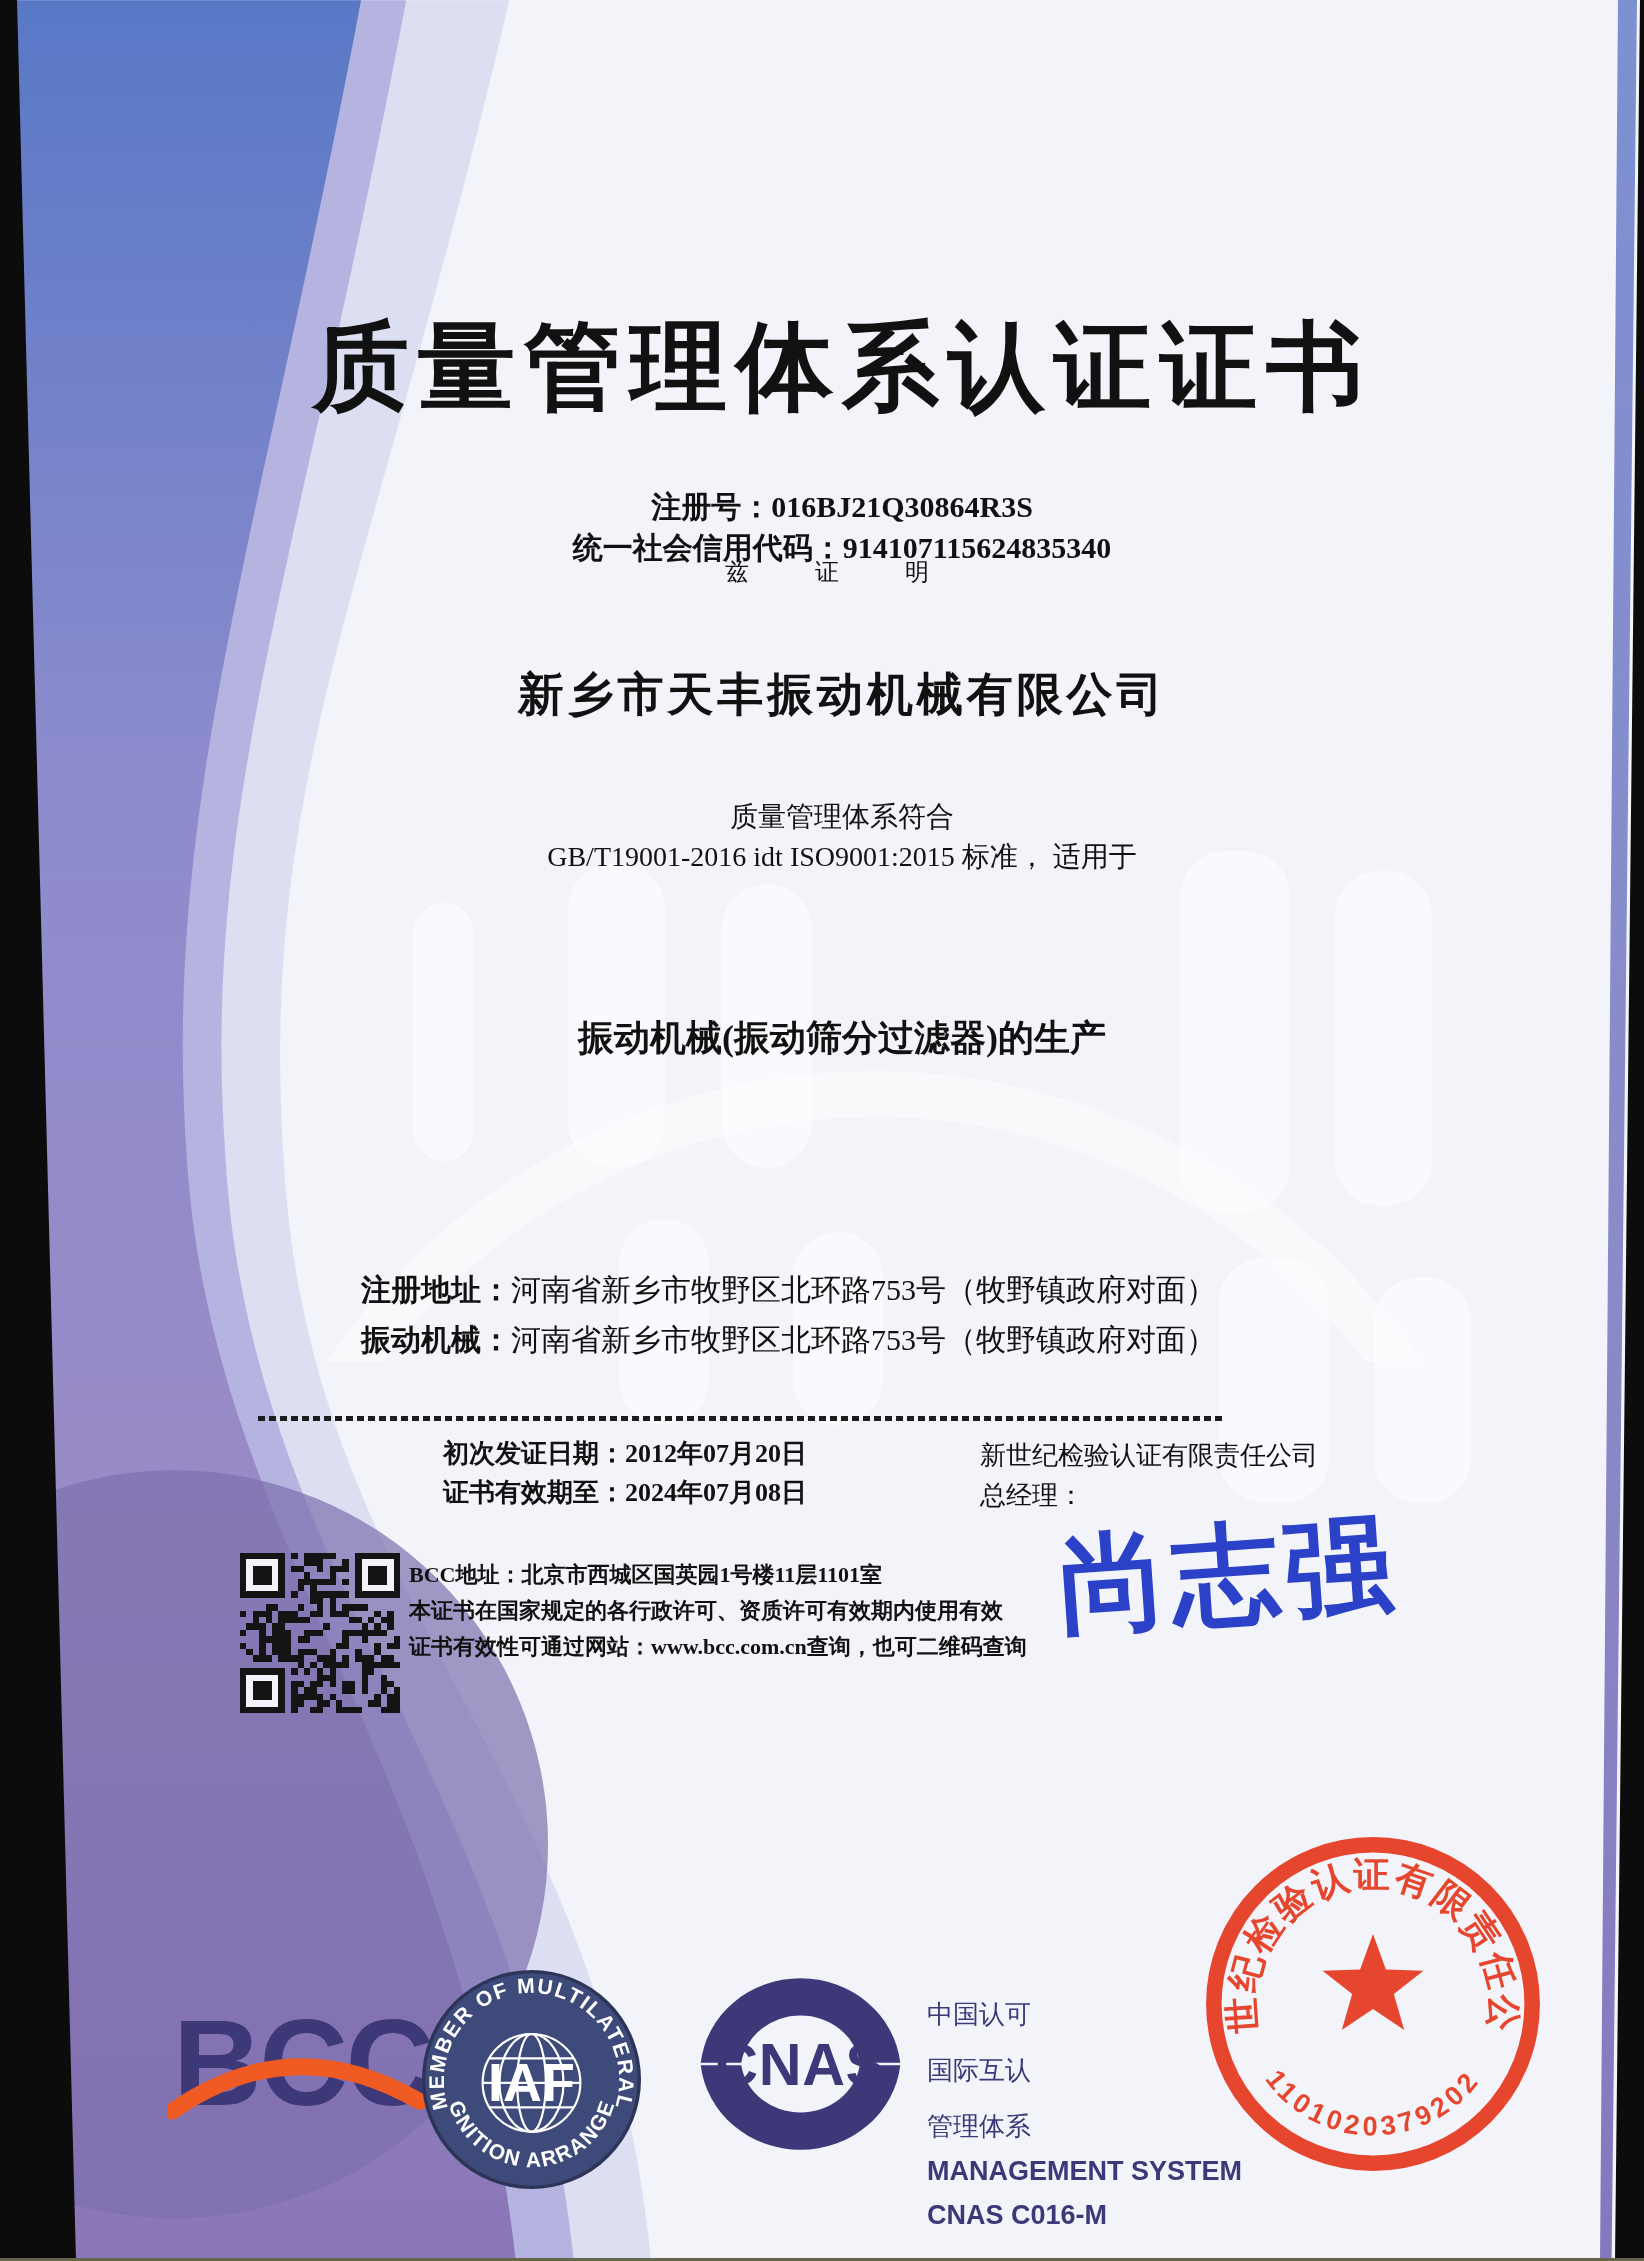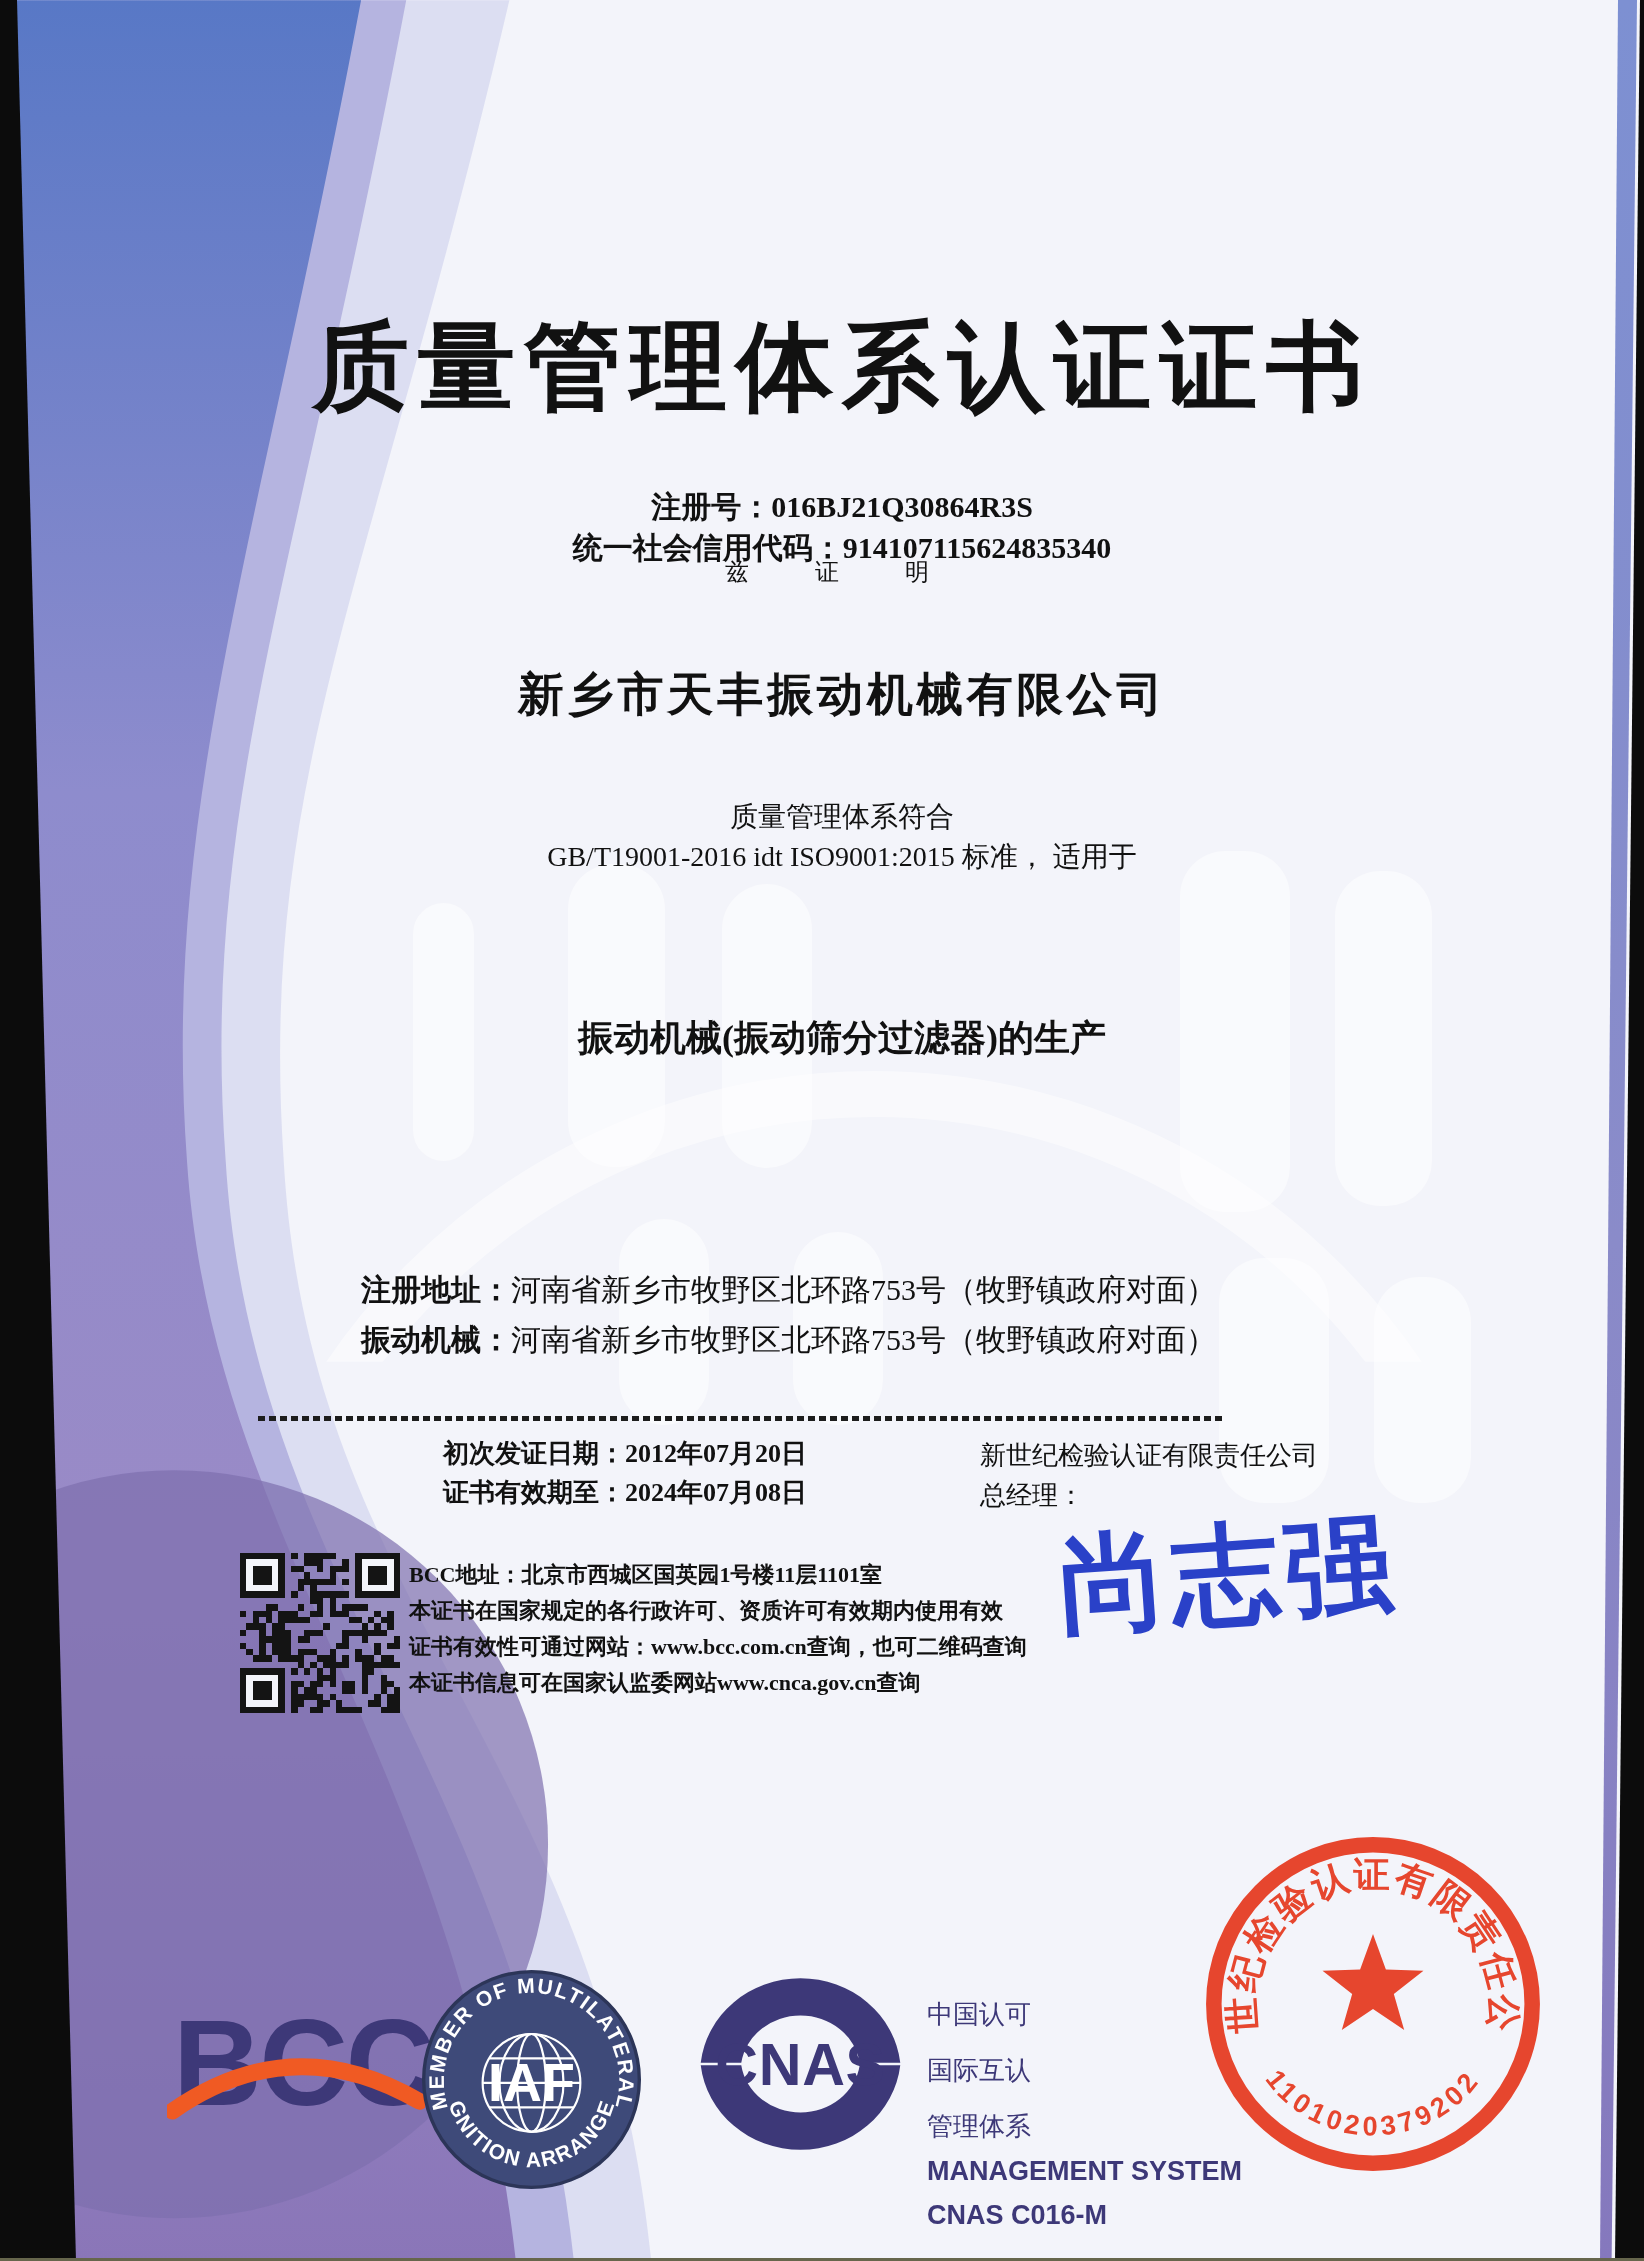--- a/index.html
+++ b/index.html
@@ -361,21 +361,20 @@
       <rect x="0" y="18" width="7" height="7" fill="#141414"></rect>
       <rect x="1" y="19" width="5" height="5" fill="#f3f4fa"></rect>
       <rect x="2" y="20" width="3" height="3" fill="#141414"></rect>
     </svg>
 </div>
 
 <div class="fineprint">
   <div>BCC地址：北京市西城区国英园1号楼11层1101室</div>
   <div>本证书在国家规定的各行政许可、资质许可有效期内使用有效</div>
   <div>证书有效性可通过网站：www.bcc.com.cn查询，也可二维码查询</div>
-  <div>本证书信息可在国家认监委网站www.cnca.gov.cn查询</div>
 </div>
 
 <div class="bcc">
   <div class="word">BCC</div>
   <svg width="258" height="148" viewBox="0 0 400 230">
     <path d="M 8 185 Q 195 55 392 170" stroke="#f05a23" stroke-width="26" fill="none" stroke-linecap="round"></path>
   </svg>
 </div>
 
 <div class="iaf">

